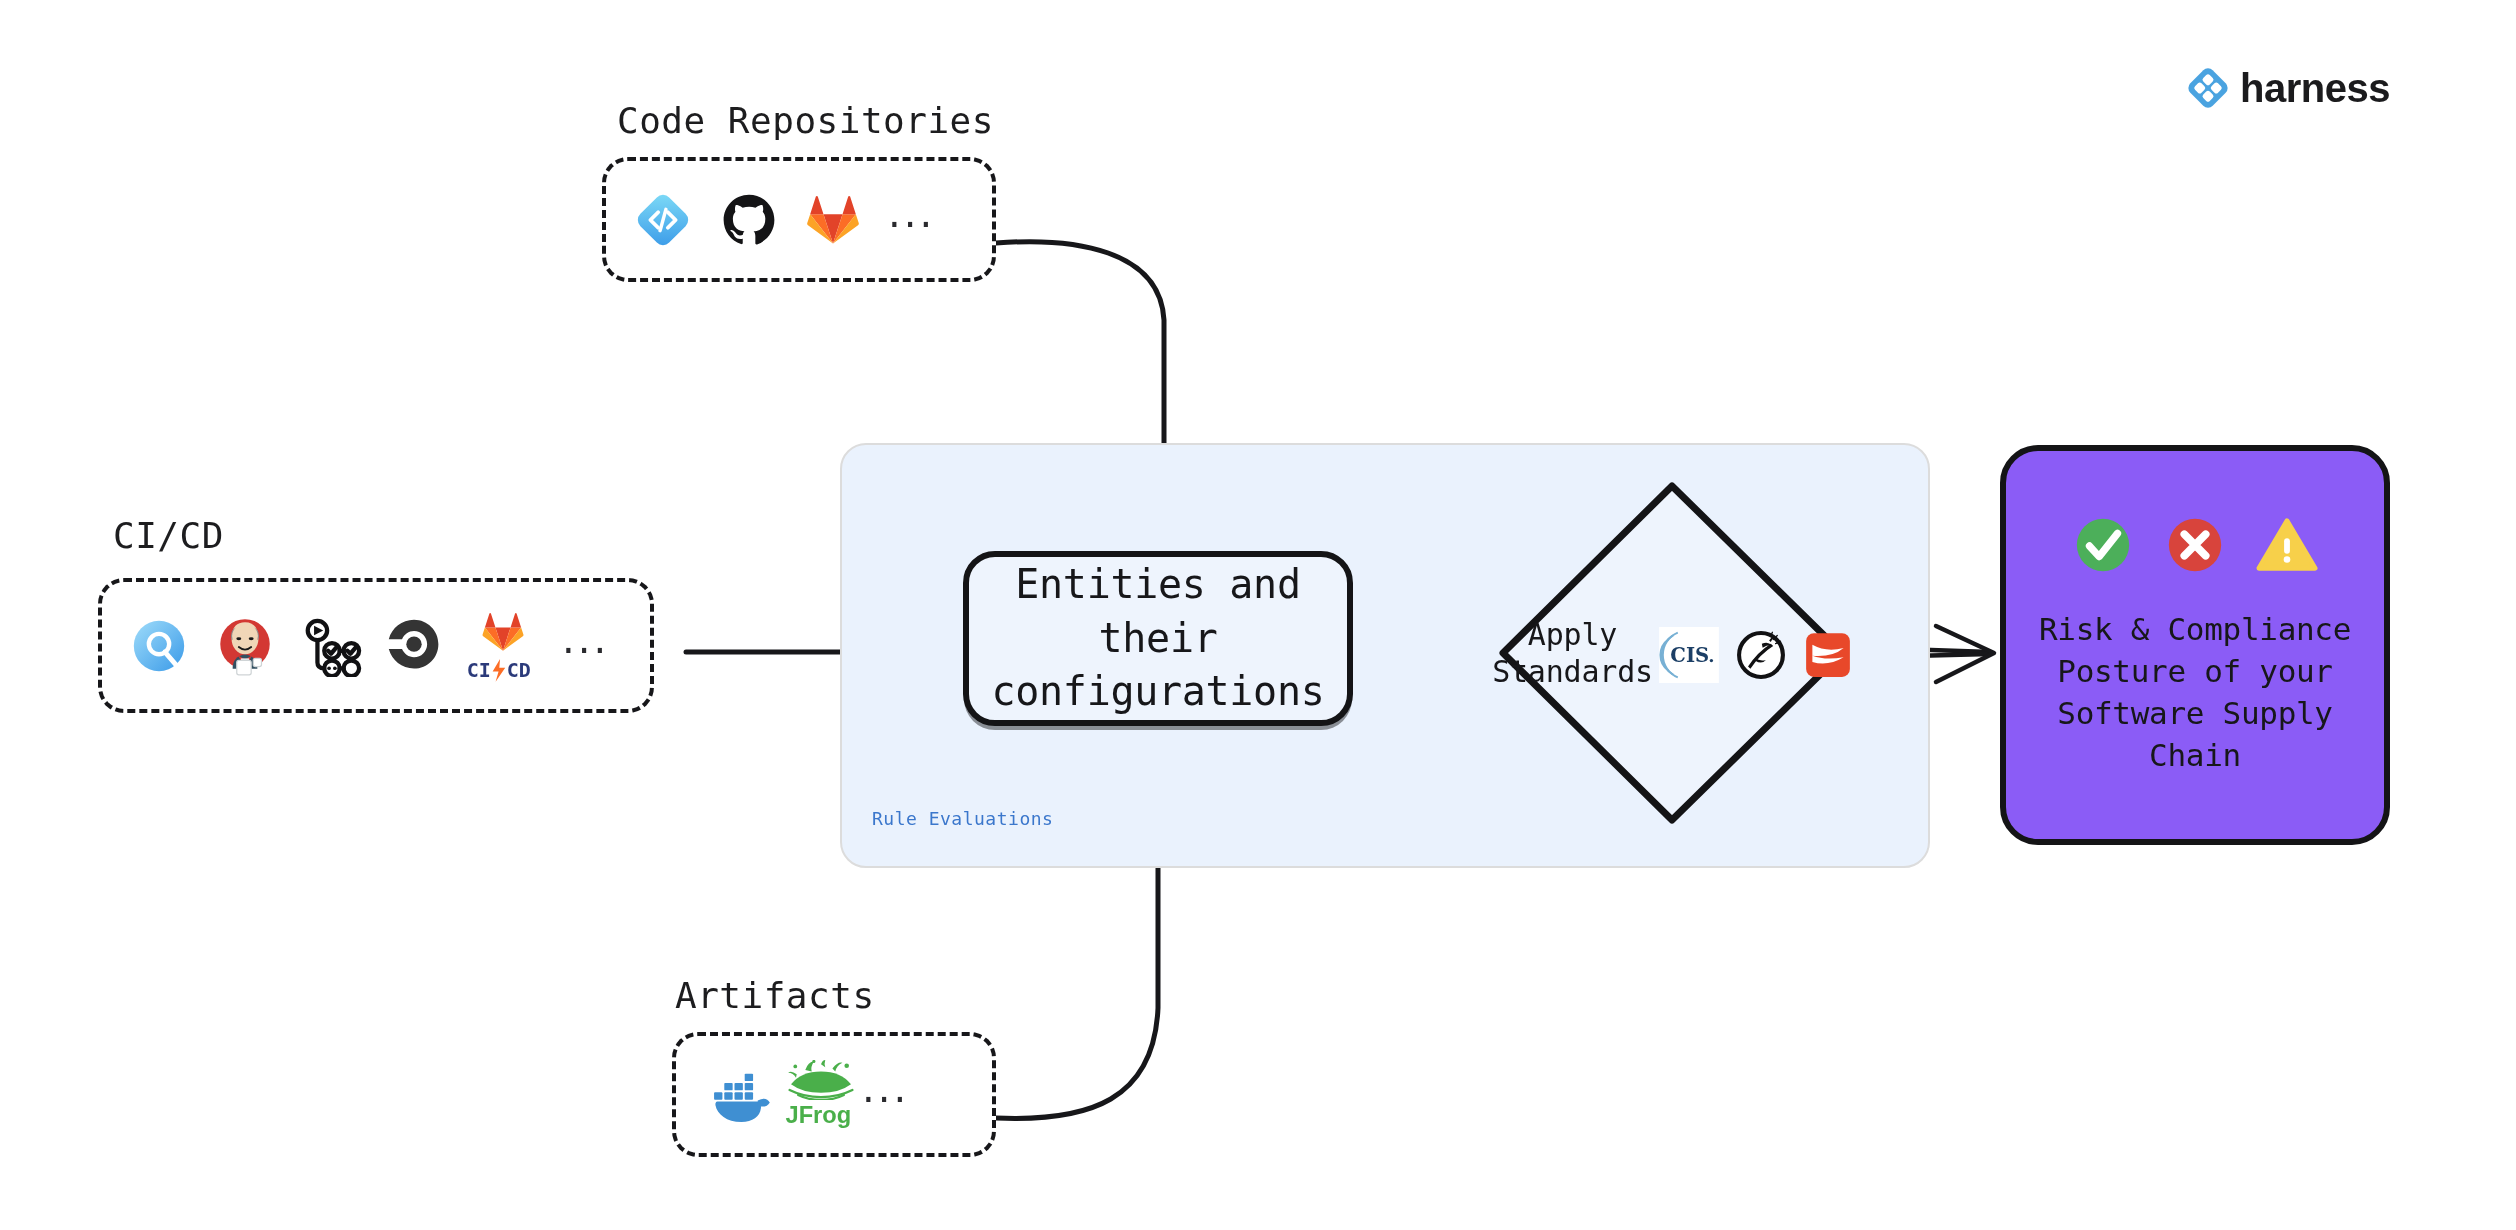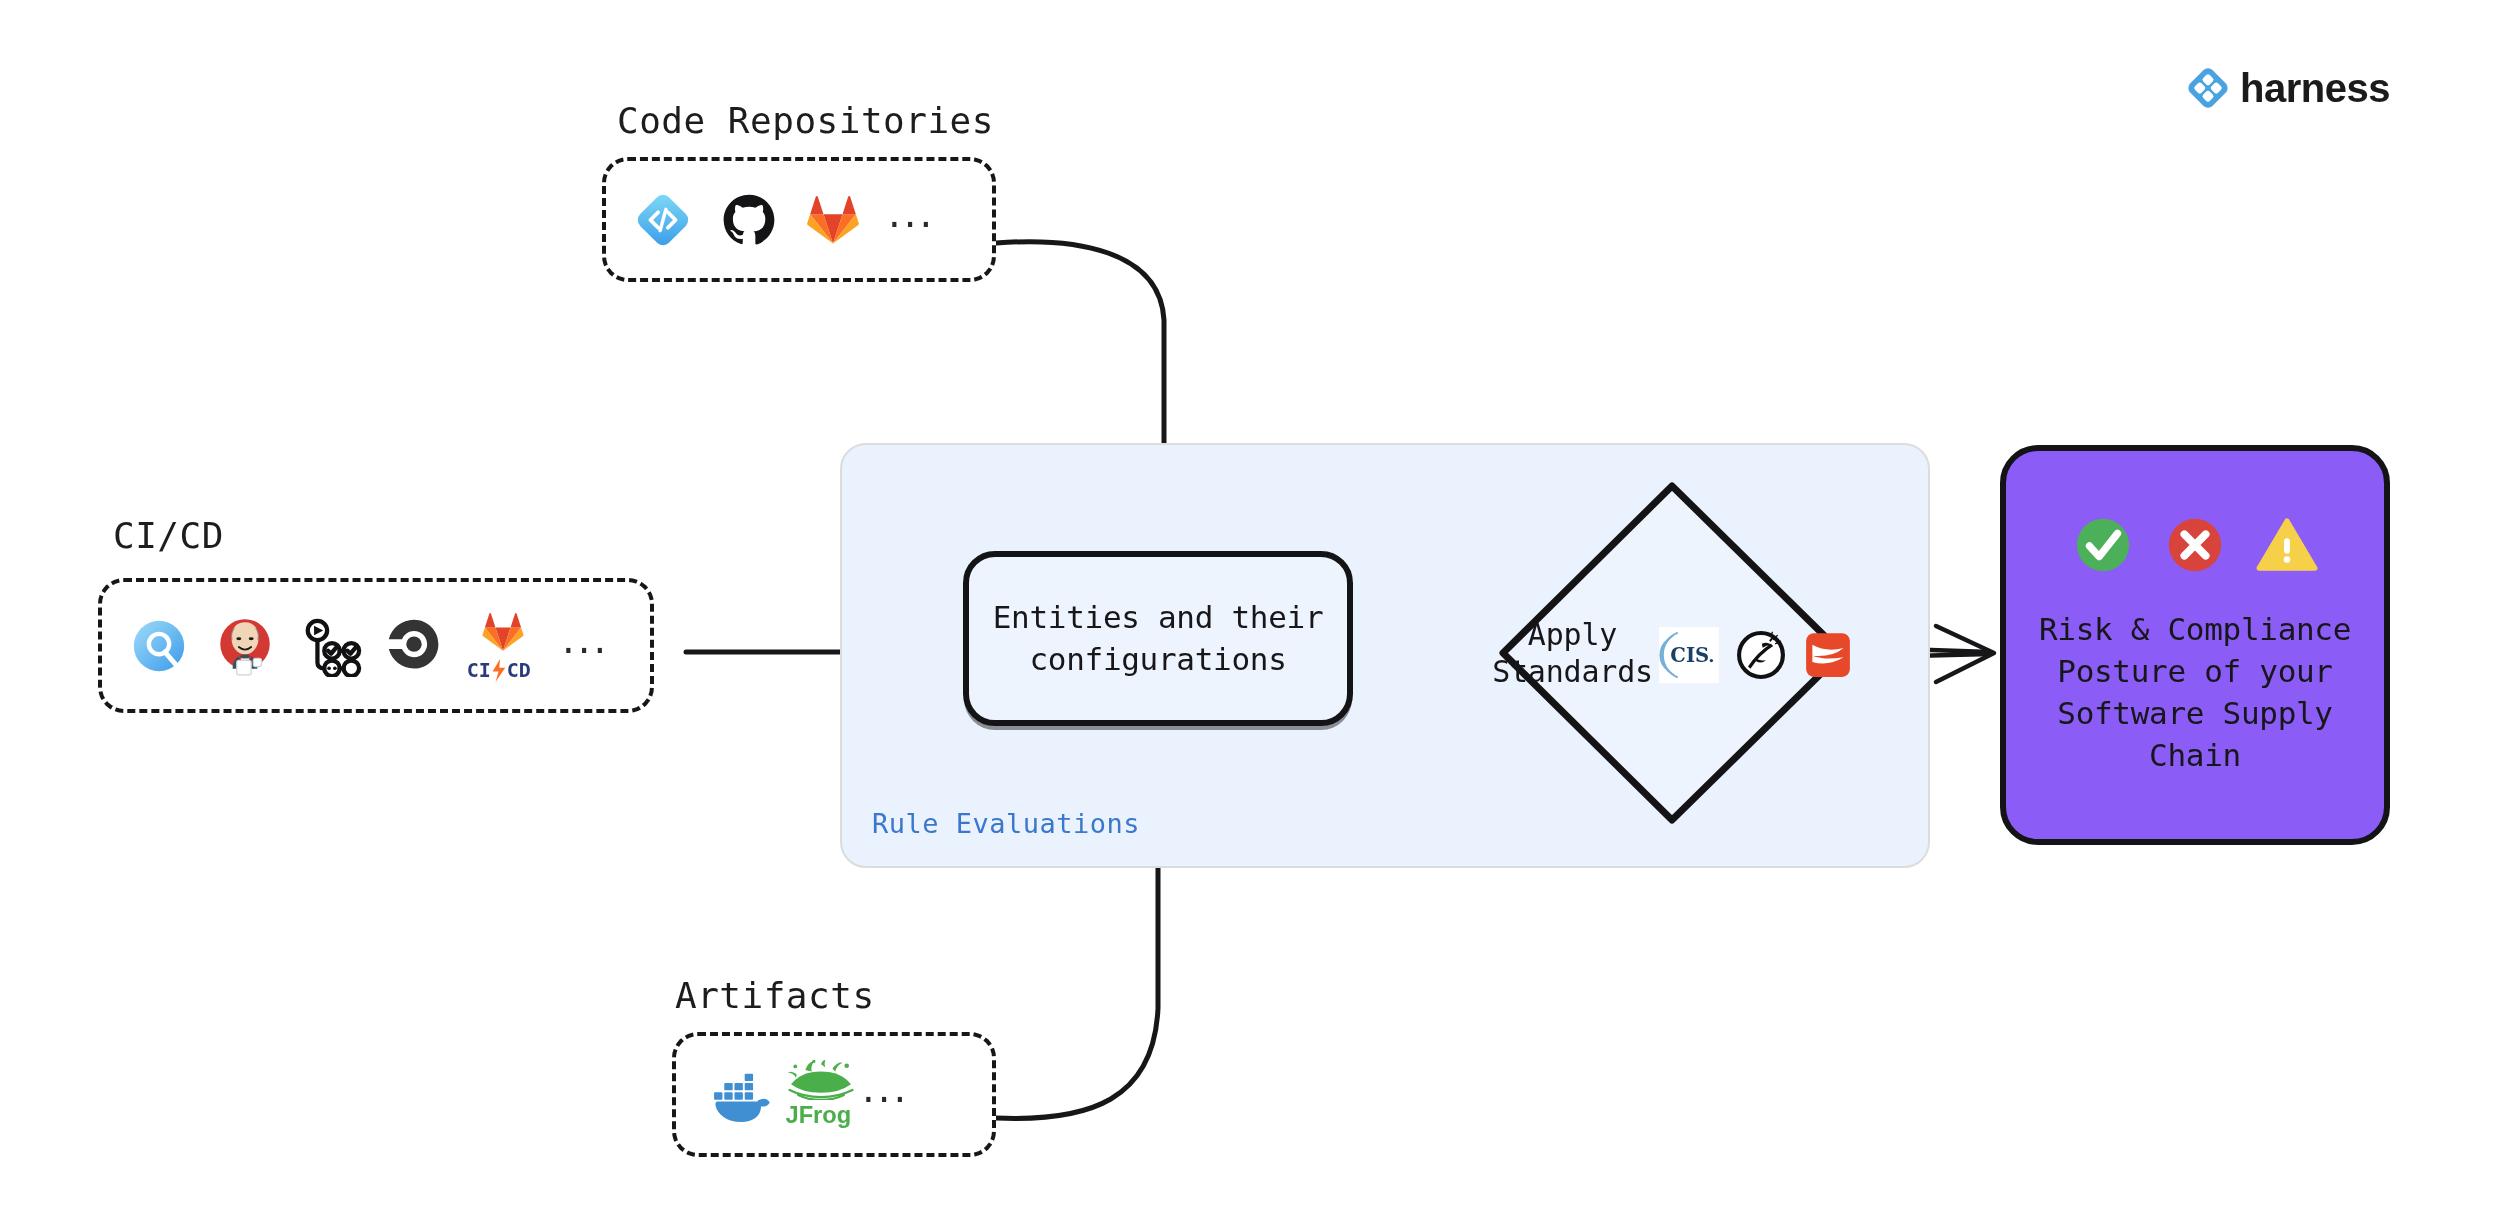--- a/index.html
+++ b/index.html
@@ -88,21 +88,21 @@
     height: 425px;
     background: #eaf2fd;
     border: 2px solid #dcdcdc;
     border-radius: 26px;
     box-sizing: border-box;
   }
   .panel-label {
     position: absolute;
     left: 872px;
     top: 808px;
-    font-size: 27px;
+    font-size: 18px;
     color: #3b77cc;
     white-space: nowrap;
     letter-spacing: 0.5px;
   }
 
   
   .entities {
     position: absolute;
     left: 963px;
     top: 551px;
@@ -112,21 +112,21 @@
     border-radius: 32px;
     background: #eef4fd;
     box-sizing: border-box;
     display: flex;
     align-items: center;
     justify-content: center;
     text-align: center;
     box-shadow: 0 5px 0 -1px rgba(20,20,22,0.45);
   }
   .entities span {
-    font-size: 31px;
+    font-size: 40px;
     line-height: 1.34;
     color: #17171a;
     white-space: pre-line;
     letter-spacing: -0.3px;
   }
 
   
   .diamond-wrap {
     position: absolute;
     left: 1495px;

